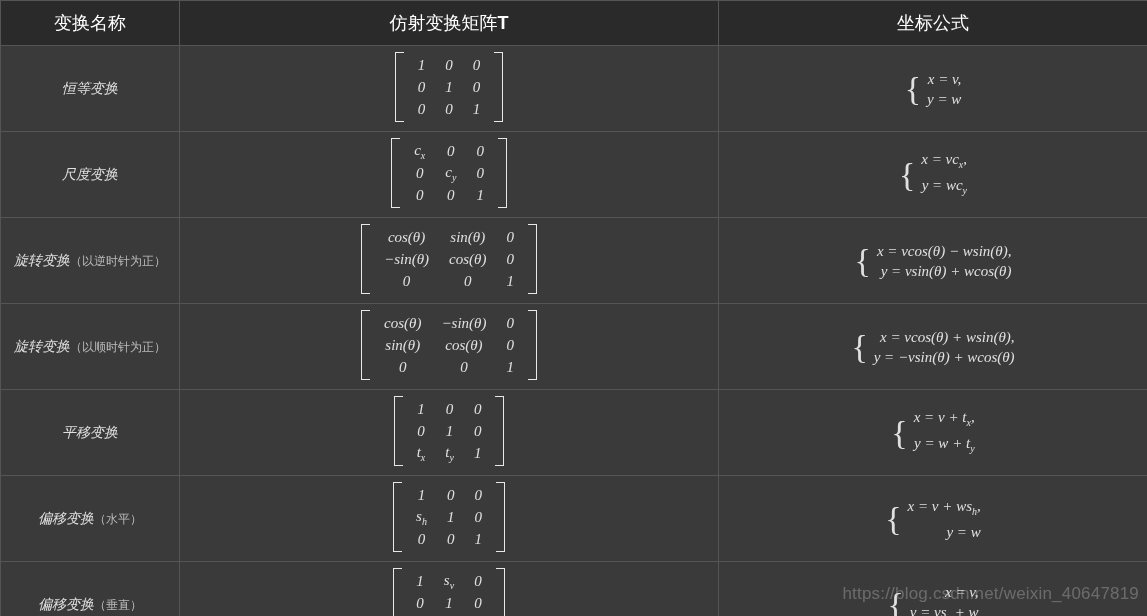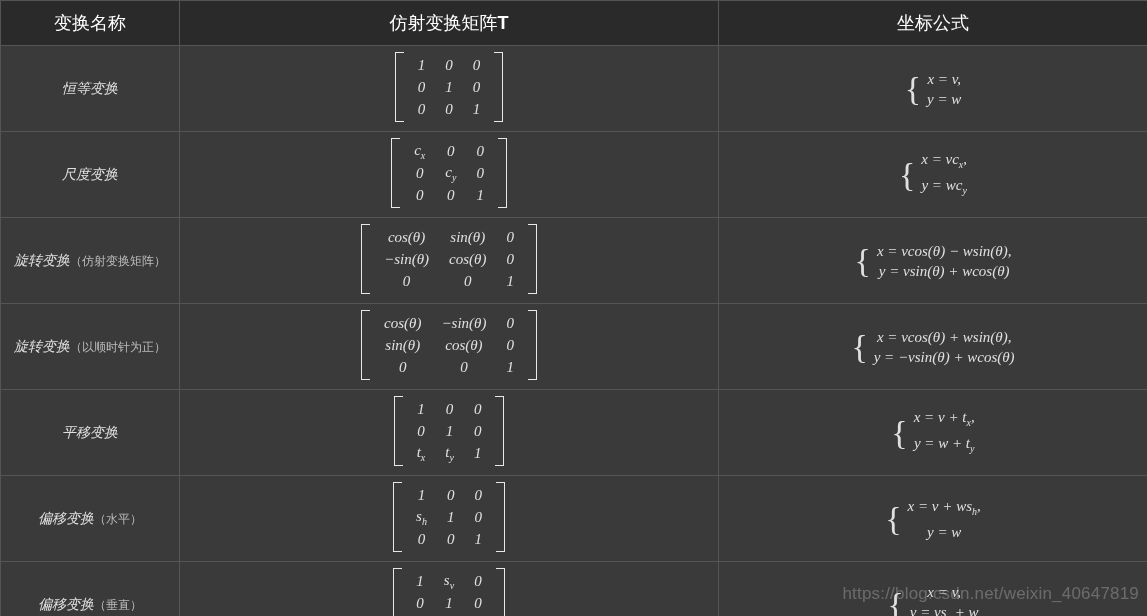--- a/index.html
+++ b/index.html
@@ -78,21 +78,21 @@
   }
   .brace {
     font-size: 34px;
     line-height: 34px;
     margin-right: 6px;
     font-style: normal;
   }
   .caselines {
     display: flex;
     flex-direction: column;
-    align-items: center;
+    align-items: flex-end;
     line-height: 20px;
     font-size: 15px;
   }
   .caselines > span { white-space: nowrap; }
 
   .bold { font-weight: bold; }
 
   .watermark {
     position: absolute;
     right: 8px;
@@ -159,21 +159,21 @@
         </div></div>
       <div class="cell c3"><div class="cases">
           <div class="brace">{</div>
           <div class="caselines">
             <span>x = vc<span class="sub">x</span>,</span>
             <span>y = wc<span class="sub">y</span></span>
           </div>
         </div></div>
     </div>
     <div class="row">
-      <div class="cell c1"><span class="name-main">旋转变换</span><span class="name-sub">（仿射变换矩阵）</span></div>
+      <div class="cell c1"><span class="name-main">旋转变换</span><span class="name-sub">（以逆时针为正）</span></div>
       <div class="cell c2"><div class="matrix">
           <div class="mbracket left"></div>
           <div class="mgrid" style="grid-template-columns: repeat(3, auto);">
             <div class="mcell">cos(θ)</div>
             <div class="mcell">sin(θ)</div>
             <div class="mcell">0</div>
             <div class="mcell">−sin(θ)</div>
             <div class="mcell">cos(θ)</div>
             <div class="mcell">0</div>
             <div class="mcell">0</div>

